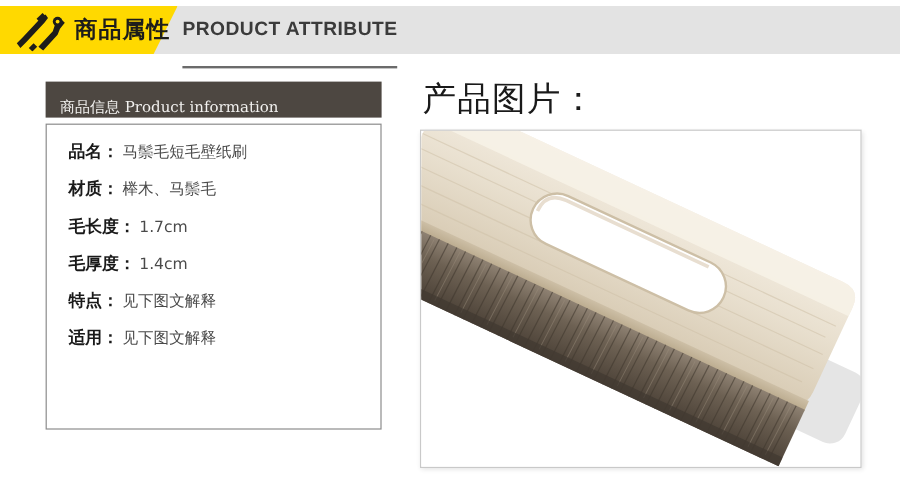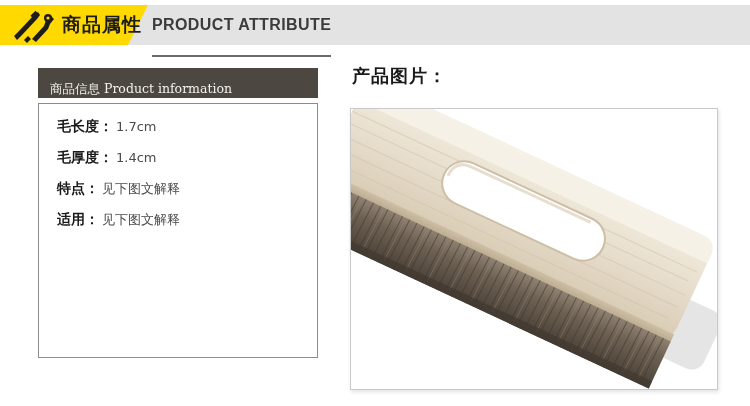--- a/index.html
+++ b/index.html
@@ -59,21 +59,21 @@
     font-size:14px;font-weight:bold;color:#1a1a1a;
   }
   .spec-val{
     font-family:"DejaVu Sans","Liberation Sans",sans-serif;
     font-size:13px;color:#4a4a4a;margin-left:3px;
   }
   
   .photo-title{
     position:absolute;left:352px;top:64px;
     font-family:"DejaVu Serif","Liberation Serif",serif;
-    font-size:18px;font-weight:bold;color:#1a1a1a;
+    font-size:28px;font-weight:normal;color:#1a1a1a;
     letter-spacing:1px;white-space:nowrap;
   }
   .photo-frame{
     position:absolute;left:350px;top:108px;
     width:368px;height:282px;
     background:#fff;border:1px solid #c9c9c9;
     box-sizing:border-box;overflow:hidden;
     box-shadow:1px 2px 4px rgba(0,0,0,.12);
   }
   .photo-frame svg{display:block;}
@@ -104,20 +104,28 @@
   <span class="header-cn">商品属性</span>
   <span class="header-en">PRODUCT ATTRIBUTE</span>
 </div>
 
 <div class="info-panel">
   <div class="info-bar">
     <span class="info-bar-text">商品信息 Product information</span>
   </div>
   <div class="info-box">
 
+    <div class="spec-row">
+      <span class="spec-key">品名：</span>
+      <span class="spec-val">马鬃毛短毛壁纸刷</span>
+    </div>
+    <div class="spec-row">
+      <span class="spec-key">材质：</span>
+      <span class="spec-val">榉木、马鬃毛</span>
+    </div>
     <div class="spec-row">
       <span class="spec-key">毛长度：</span>
       <span class="spec-val">1.7cm</span>
     </div>
     <div class="spec-row">
       <span class="spec-key">毛厚度：</span>
       <span class="spec-val">1.4cm</span>
     </div>
     <div class="spec-row">
       <span class="spec-key">特点：</span>

